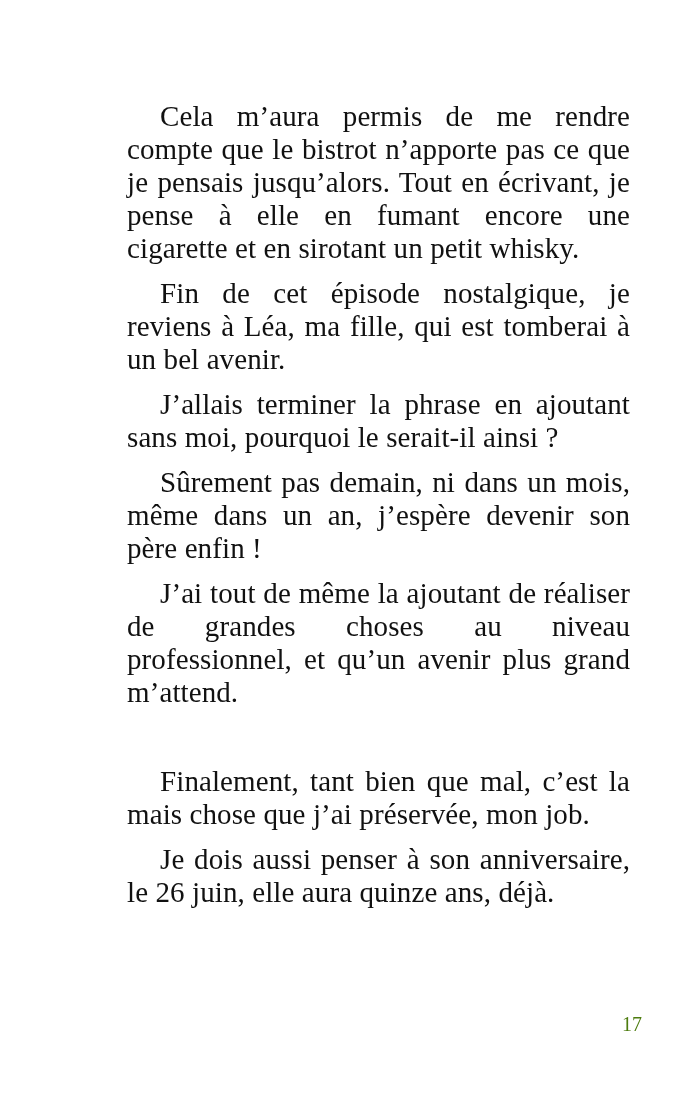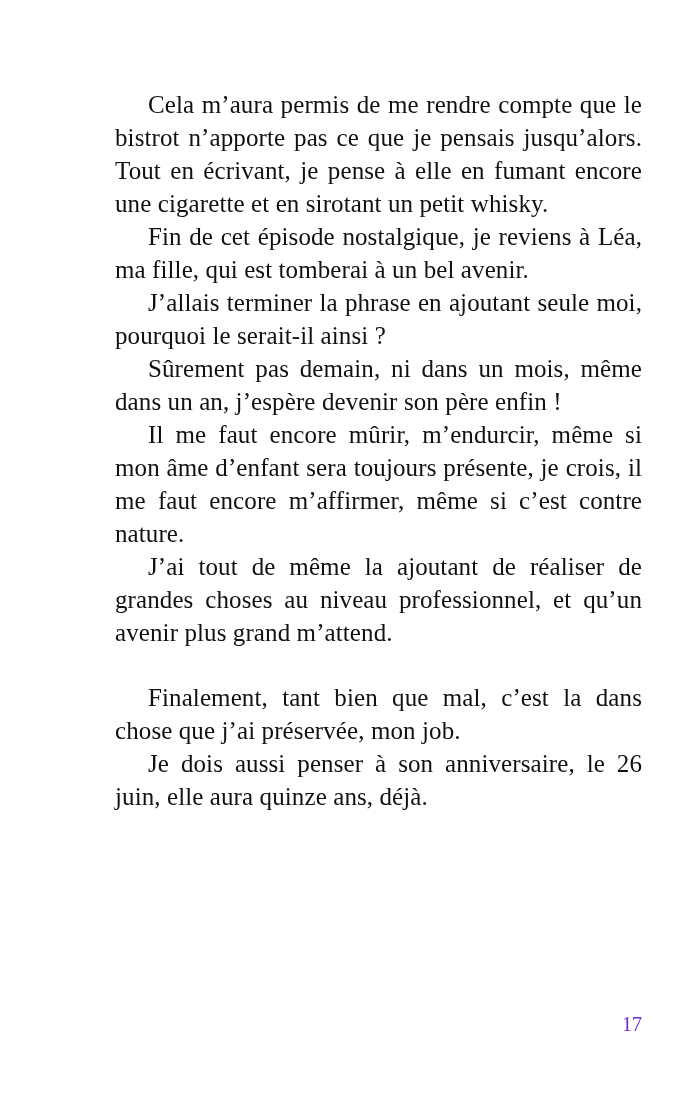--- a/index.html
+++ b/index.html
@@ -20,53 +20,52 @@
     inset: 0;
     background: #ffffff;
   }
   .text-block {
     position: absolute;
     top: 88px;
     left: 115px;
     width: 527px;
   }
   .text-block p {
-    margin: 0;
-    font-size: 25px;
+    margin: 12px;
+    font-size: 29px;
     line-height: 33px;
     text-align: justify;
     text-indent: 33px;
     letter-spacing: 0.1px;
   }
   .section-break {
     height: 32px;
   }
   .page-number {
     position: absolute;
     top: 1012px;
     right: 58px;
     font-size: 20px;
     line-height: 24px;
-    color: #6d28d9;
+    color: #4d7c0f;
   }
 </style>
 </head>
 <body>
 
 <div class="page">
 
   <div class="text-block">
     <p>Cela m’aura permis de me rendre compte que le bistrot n’apporte pas ce que je pensais jusqu’alors. Tout en écrivant, je pense à elle en fumant encore une cigarette et en sirotant un petit whisky.</p>
     <p>Fin de cet épisode nostalgique, je reviens à Léa, ma fille, qui est tomberai à un bel avenir.</p>
-    <p>J’allais terminer la phrase en ajoutant seule moi, pourquoi le serait-il ainsi ?</p>
+    <p>J’allais terminer la phrase en ajoutant sans moi, pourquoi le serait-il ainsi ?</p>
     <p>Sûrement pas demain, ni dans un mois, même dans un an, j’espère devenir son père enfin !</p>
-    <p>Il me faut encore mûrir, m’endurcir, même si mon âme d’enfant sera toujours présente, je crois, il me faut encore m’affirmer, même si c’est contre nature.</p>
     <p>J’ai tout de même la ajoutant de réaliser de grandes choses au niveau professionnel, et qu’un avenir plus grand m’attend.</p>
 
     <div class="section-break"></div>
 
-    <p>Finalement, tant bien que mal, c’est la dans chose que j’ai préservée, mon job.</p>
+    <p>Finalement, tant bien que mal, c’est la mais chose que j’ai préservée, mon job.</p>
     <p>Je dois aussi penser à son anniversaire, le 26 juin, elle aura quinze ans, déjà.</p>
   </div>
 
   <div class="page-number">17</div>
 
 </div>
 
 </body></html>

